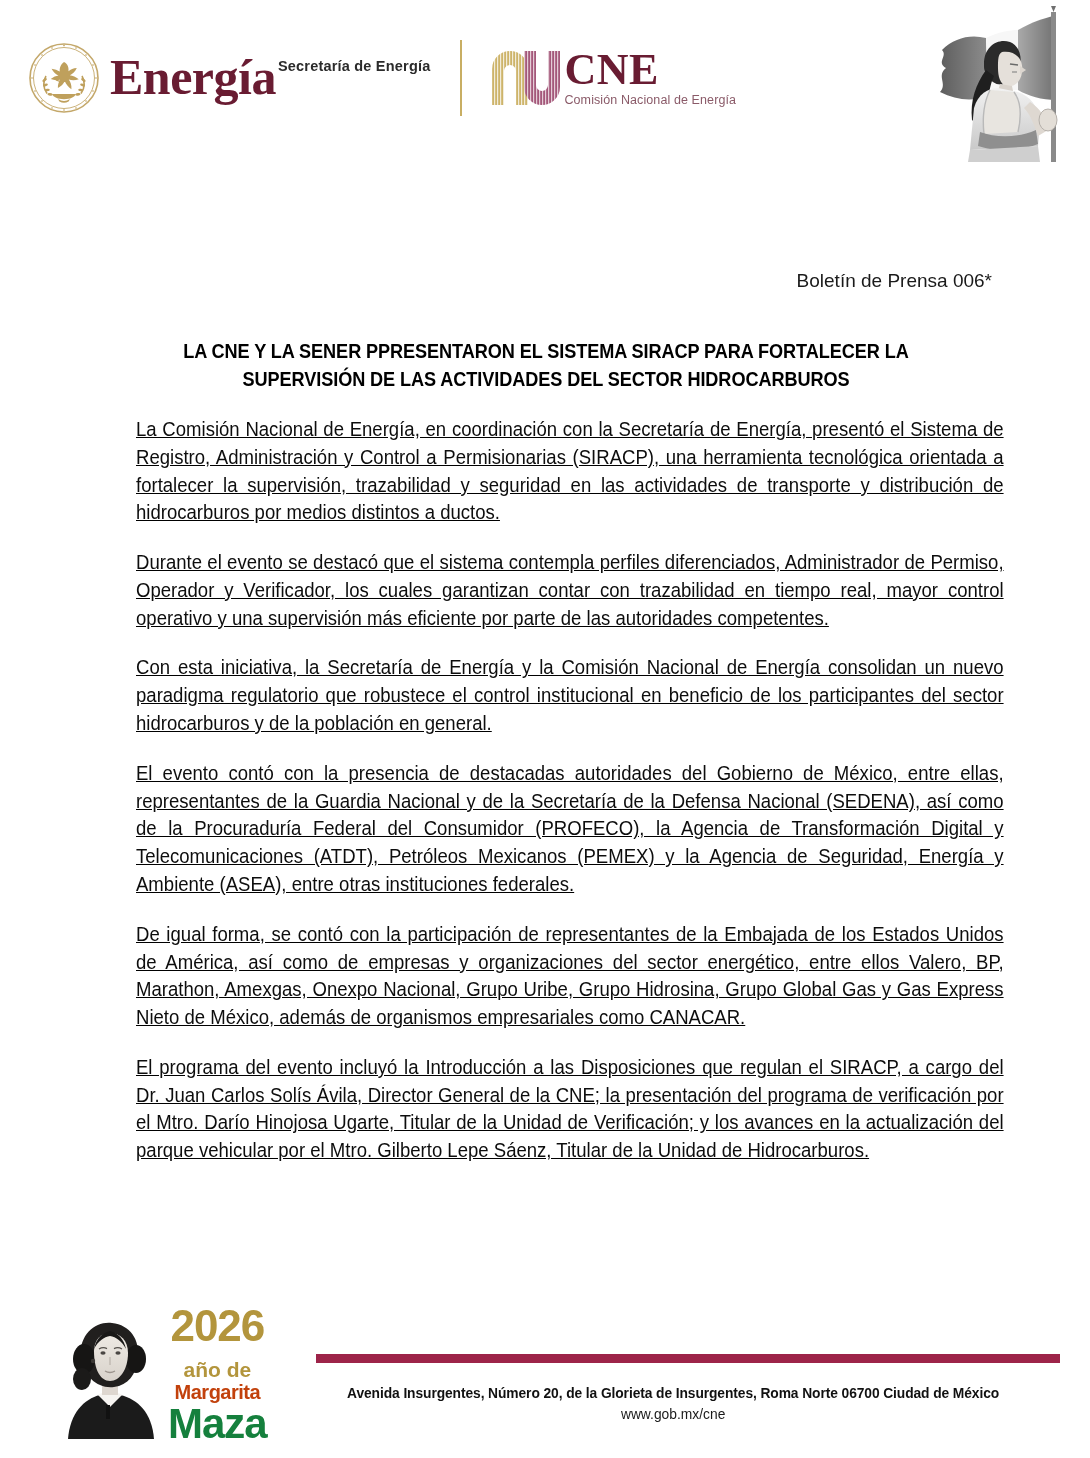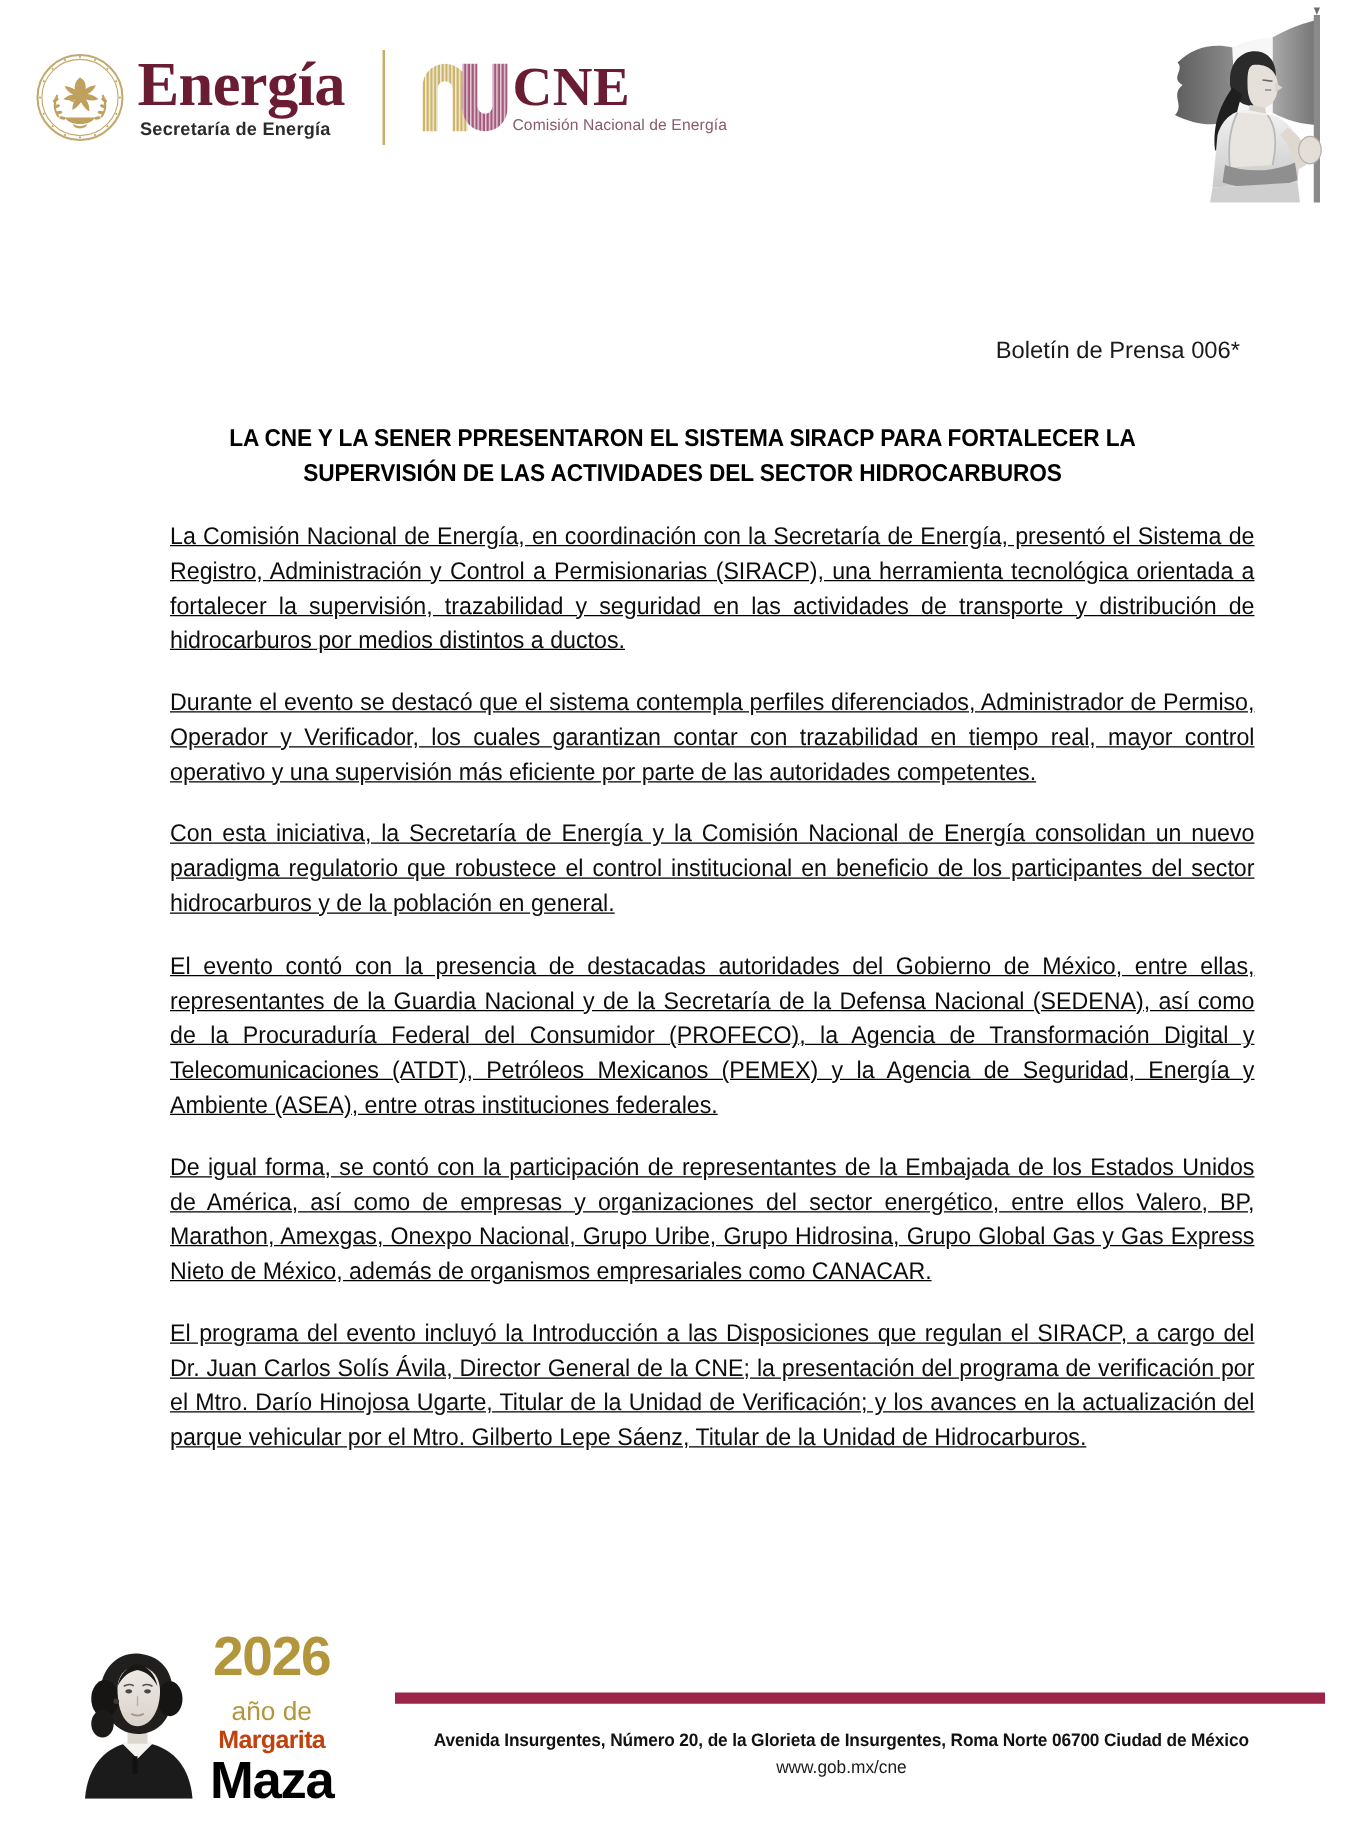--- a/index.html
+++ b/index.html
@@ -44,21 +44,20 @@
     width: 72px;
     height: 72px;
     position: relative;
     flex: 0 0 auto;
   }
   .seal svg { display: block; }
 
   .sener-word {
     margin-left: 10px;
     display: flex;
-    flex-direction: column;
   }
   .sener-title {
     font-family: "Liberation Serif", serif;
     font-weight: 700;
     font-size: 50px;
     line-height: 0.95;
     color: #691C32;
     letter-spacing: -0.5px;
   }
   .sener-sub {
@@ -212,40 +211,40 @@
   .maza-year {
     font-family: "Liberation Sans", sans-serif;
     font-weight: 700;
     font-size: 44px;
     color: #B3953C;
     letter-spacing: -1px;
     line-height: 0.96;
   }
   .maza-anode {
     font-family: "Liberation Sans", sans-serif;
-    font-weight: 400;
+    font-weight: 700;
     font-size: 21px;
     color: #B3953C;
     line-height: 1.05;
     margin-top: 12px;
   }
   .maza-name {
     font-family: "Liberation Sans", sans-serif;
     font-weight: 700;
     font-size: 20px;
     color: #c2410c;
     line-height: 1.02;
     margin-top: 1px;
     letter-spacing: -0.5px;
   }
   .maza-surname {
     font-family: "Liberation Sans", sans-serif;
     font-weight: 700;
     font-size: 42px;
-    color: #000000;
+    color: #15803d;
     line-height: 1;
     letter-spacing: -1px;
   }
 
   .footer-right {
     position: absolute;
     left: 316px;
     bottom: 36px;
     width: 744px;
     text-align: center;

